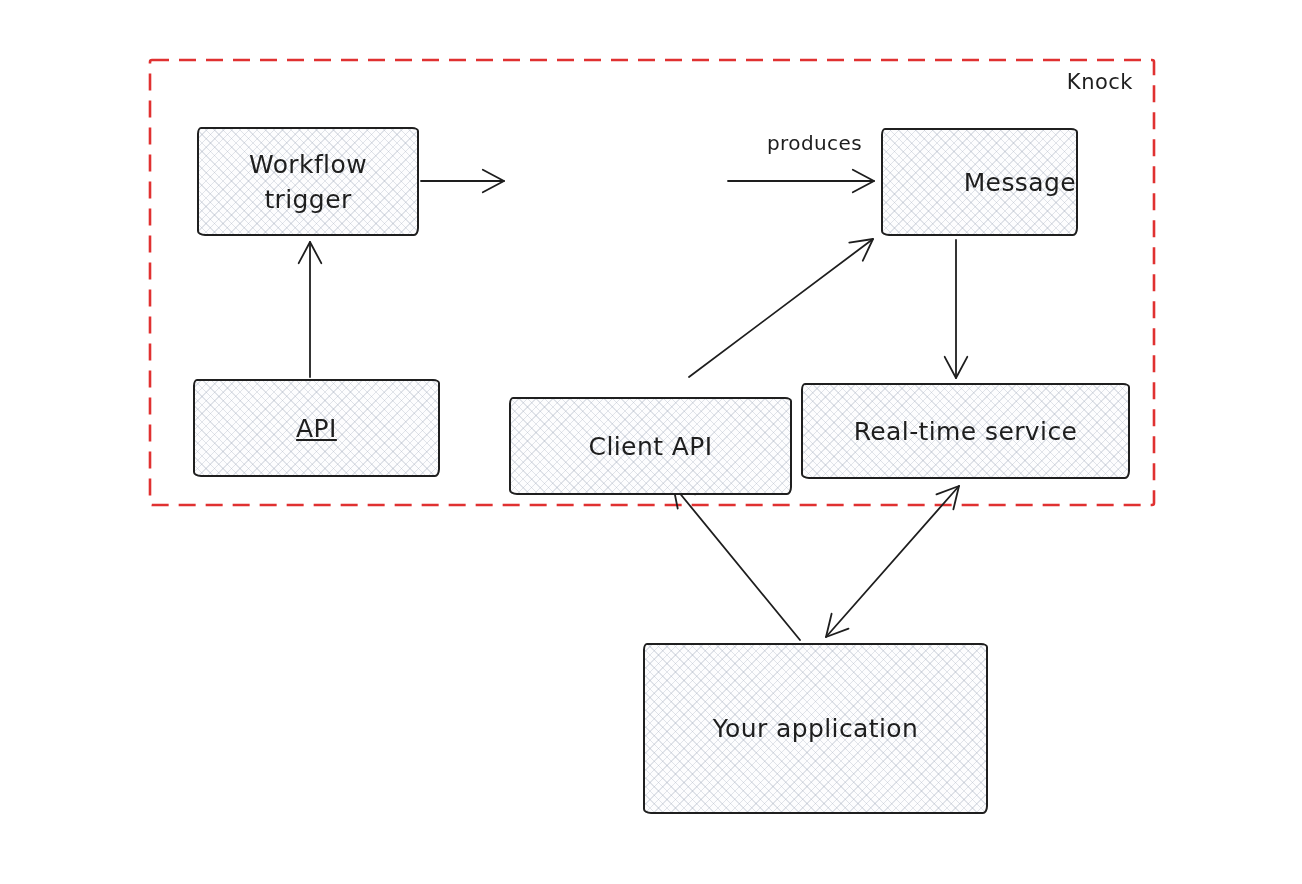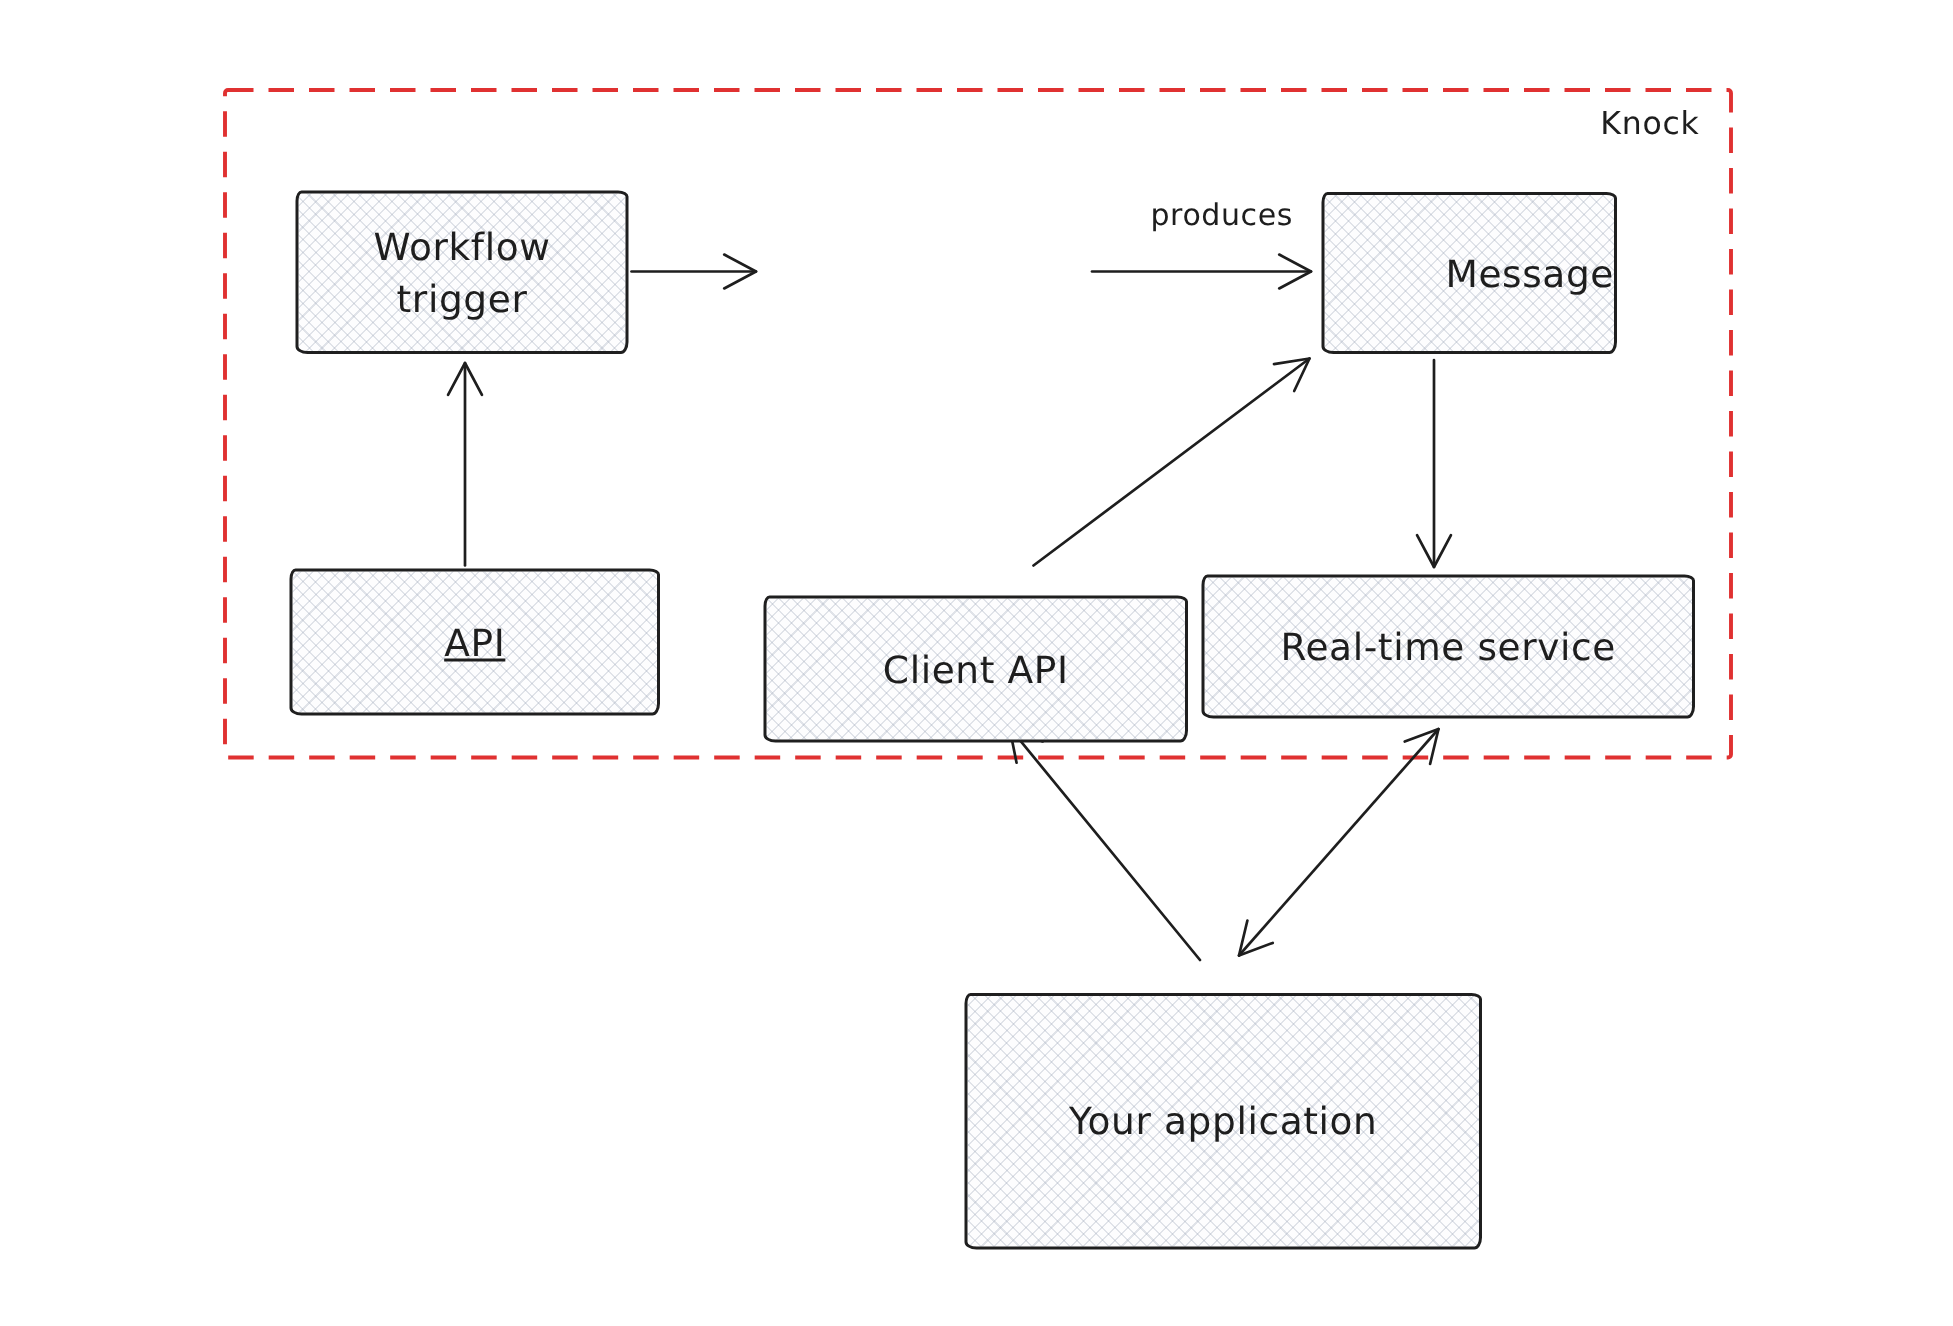--- a/index.html
+++ b/index.html
@@ -53,21 +53,21 @@
     box-sizing: border-box;
   }
   .node span { display: block; line-height: 1.4; }
   #node-workflow-trigger { left: 197px; top: 127px; width: 222px; height: 109px; }
   #node-workflow-trigger span { max-width: 150px; }
   #node-workflow-run     { left: 509px; top: 128px; width: 219px; height: 108px; }
   #node-message          { left: 881px; top: 128px; width: 197px; height: 108px; justify-content: flex-end; }
   #node-api              { left: 193px; top: 379px; width: 247px; height:  98px; text-decoration: underline; }
   #node-client-api       { left: 509px; top: 381px; width: 283px; height:  98px; margin-top: 16px; }
   #node-real-time-service{ left: 801px; top: 383px; width: 329px; height:  96px; }
-  #node-your-application { left: 643px; top: 643px; width: 345px; height: 171px; margin-top: 19px; }
+  #node-your-application { left: 643px; top: 643px; width: 345px; height: 171px; }
   .boundary-label {
     position: absolute;
     left: 1021px;
     top: 70px;
     width: 112px;
     text-align: right;
     font-size: 21px;
     letter-spacing: 0.5px;
   }
   .edge-label {

